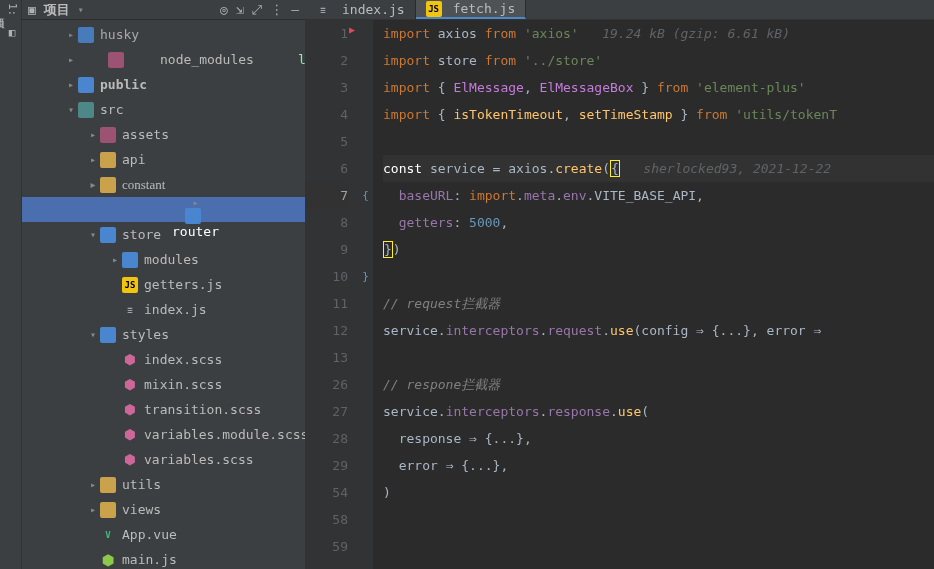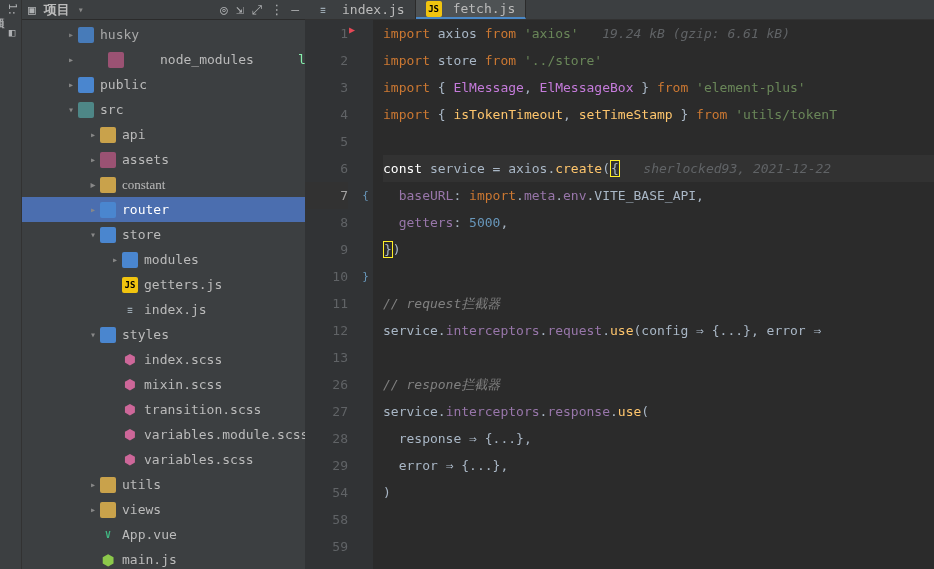--- a/index.html
+++ b/index.html
@@ -47,21 +47,21 @@
   overflow: hidden;
   padding-top: 2px;
 }
 .tree-row {
   display: flex;
   align-items: center;
   height: 25px;
   white-space: nowrap;
   cursor: pointer;
 }
-.tree-row.selected { background: #4b6eaf; color: #fff; }
+.tree-row.selected { background: #4b6eaf; color: #fff; flex-direction: column; }
 .arrow {
   width: 14px;
   text-align: center;
   color: #888;
   font-size: 10px;
   flex-shrink: 0;
 }
 .arrow.open::before { content: "▾"; }
 .arrow.closed::before { content: "▸"; }
 .ficon {
@@ -182,39 +182,39 @@
           <span class="arrow closed"></span>
           <span class="ficon folder-blue"></span>
           <span class="label">husky</span>
         </div>
         <div class="tree-row" style="padding-left: 42px; gap: 30px;">
           <span class="arrow closed"></span>
           <span class="ficon folder-pink"></span>
           <span class="label">node_modules</span>
           <span class="label-dim">library root</span>
         </div>
-        <div class="tree-row" style="padding-left: 42px;">
+        <div class="tree-row" style="padding-left: 42px; font-weight: bold;">
           <span class="arrow closed"></span>
           <span class="ficon folder-blue"></span>
           <span class="label">public</span>
         </div>
         <div class="tree-row" style="padding-left: 42px;">
           <span class="arrow open"></span>
           <span class="ficon folder-teal"></span>
           <span class="label">src</span>
         </div>
         <div class="tree-row" style="padding-left: 64px;">
           <span class="arrow closed"></span>
+          <span class="ficon folder-pink"></span>
+          <span class="label">assets</span>
+        </div>
+        <div class="tree-row" style="padding-left: 64px;">
+          <span class="arrow closed"></span>
           <span class="ficon folder-yellow"></span>
           <span class="label">api</span>
-        </div>
-        <div class="tree-row" style="padding-left: 64px;">
-          <span class="arrow closed"></span>
-          <span class="ficon folder-pink"></span>
-          <span class="label">assets</span>
         </div>
         <div class="tree-row" style="padding-left: 64px; font-family: Liberation Serif, serif;">
           <span class="arrow closed"></span>
           <span class="ficon folder-yellow"></span>
           <span class="label">constant</span>
         </div>
         <div class="tree-row selected" style="padding-left: 64px;">
           <span class="arrow closed"></span>
           <span class="ficon folder-blue"></span>
           <span class="label">router</span>

